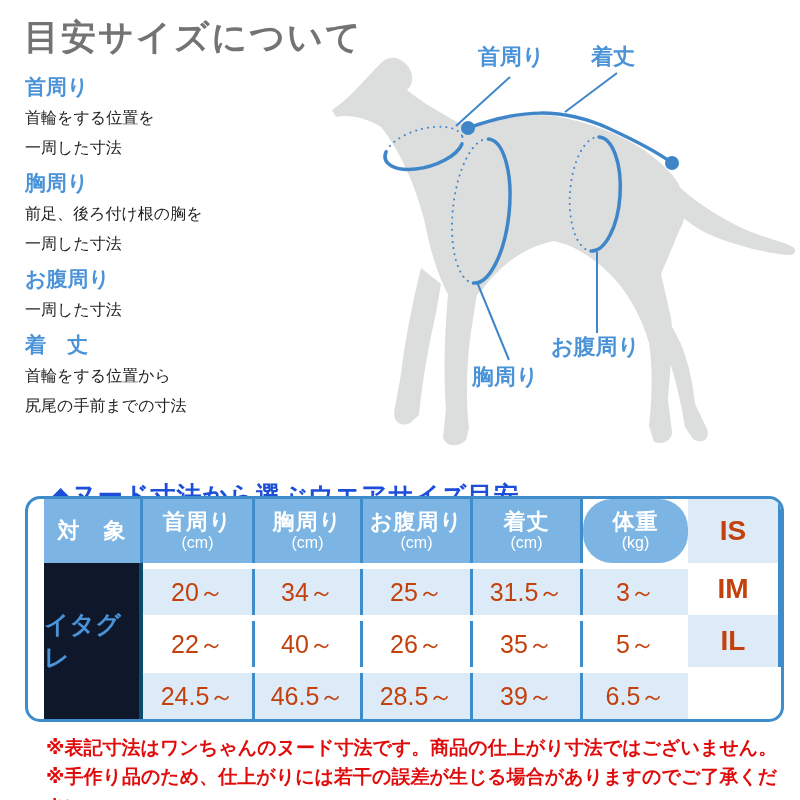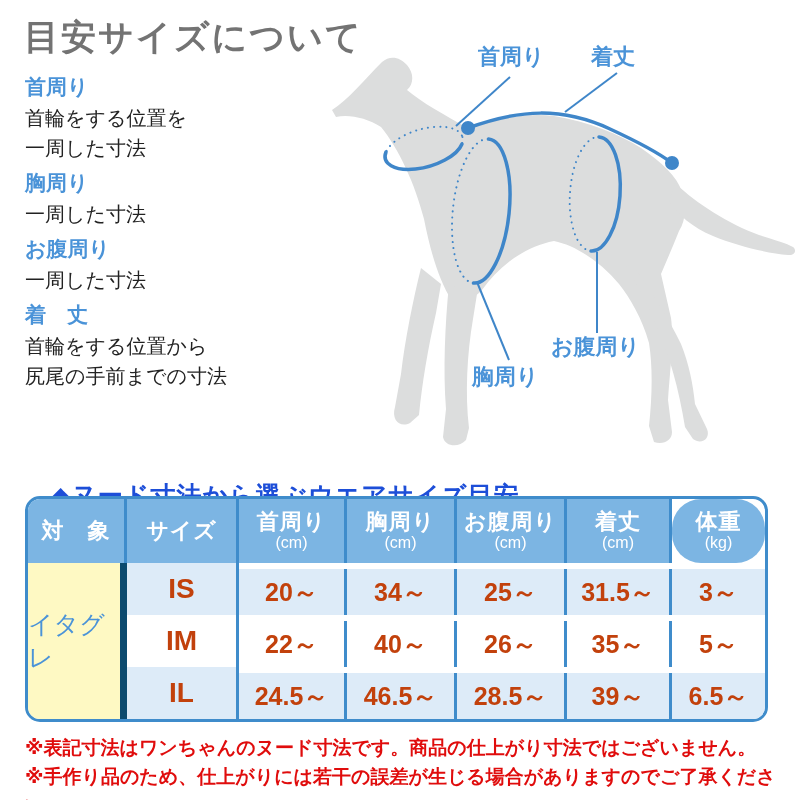--- a/index.html
+++ b/index.html
@@ -8,72 +8,74 @@
     font-family:"Liberation Sans","DejaVu Sans",sans-serif;
   }
   .title{
     position:absolute;left:24px;top:14px;margin:0;
     font-size:35px;font-weight:bold;color:#737373;letter-spacing:2px;
   }
   
   .measure-guide{position:absolute;left:25px;top:74px;width:300px;}
   .mg-section{margin-bottom:7px;}
   .mg-heading{color:#4a93d8;font-size:21px;font-weight:bold;line-height:26px;margin-bottom:3px;}
-  .mg-line{color:#222222;font-size:20px;line-height:30px;}
+  .mg-line{color:#222222;font-size:16px;line-height:30px;}
   
   .diagram{position:absolute;left:320px;top:40px;width:480px;height:435px;}
   .diagram svg{position:absolute;left:0;top:0;}
   .diag-label{position:absolute;color:#4a93d8;font-size:22px;font-weight:bold;white-space:nowrap;}
   
   .section-heading{
     position:absolute;left:24px;top:479px;
     font-size:25px;font-weight:bold;color:#1d4ed8;letter-spacing:1px;margin-left:27px;
   }
   
   .size-table{
     position:absolute;left:25px;top:496px;width:737px;
     border:3px solid #3f8ccb;border-radius:15px;overflow:hidden;background:#ffffff;
     display:grid;
     grid-template-columns:99px 112px 108px 110px 110px 105px 93px;
     grid-template-rows:64px 52px 52px 52px;
+    padding-left:16px;
   }
   .cell{display:flex;align-items:center;justify-content:center;flex-direction:column;}
   .hcell{background:#7cb5e3;color:#ffffff;border-right:3px solid #3f8ccb;}
   .hcell.last{border-right:none;border-radius:29px;}
   .h-label{font-size:22px;font-weight:bold;line-height:24px;letter-spacing:1px;}
   .h-unit{font-size:16px;line-height:18px;}
   .target-cell{
-    grid-row:2/5;grid-column:1;background:#fef9c3;border-right:7px solid #0c4a6e;
-    color:#4a93d8;font-size:25px;font-weight:normal;
+    grid-row:2/5;grid-column:1;background:#0f172a;border-right:4px solid #0c4a6e;
+    color:#4a93d8;font-size:25px;font-weight:bold;
   }
   .bcell{border-right:3px solid #3f8ccb;color:#c2410c;}
   .bcell.last{border-right:none;}
   .bcell.zebra{background:#ddebf8;}
   .bcell.plain{background:#ffffff;}
   .size-val{font-size:28px;font-weight:bold;}
-  .num-val{font-size:25px;font-weight:bold;margin-top:6px;}
+  .num-val{font-size:25px;font-weight:normal;margin-top:6px;}
   
   .notes{position:absolute;left:25px;top:733px;width:760px;}
-  .note{color:#e00c0c;font-size:19px;font-weight:bold;line-height:29px;}
+  .note{color:#e00c0c;font-size:19px;font-weight:bold;line-height:29px;margin-left:21px;}
 </style>
 </head>
 <body>
 
 <div class="page">
 
   <h1 class="title">目安サイズについて</h1>
 
   <div class="measure-guide">
     <div class="mg-section">
       <div class="mg-heading">首周り</div>
       <div class="mg-line">首輪をする位置を</div>
       <div class="mg-line">一周した寸法</div>
     </div>
     <div class="mg-section">
       <div class="mg-heading">胸周り</div>
+      <div class="mg-line">前足、後ろ付け根の胸を</div>
       <div class="mg-line">一周した寸法</div>
     </div>
     <div class="mg-section">
       <div class="mg-heading">お腹周り</div>
       <div class="mg-line">一周した寸法</div>
     </div>
     <div class="mg-section">
       <div class="mg-heading">着　丈</div>
       <div class="mg-line">首輪をする位置から</div>
       <div class="mg-line">尻尾の手前までの寸法</div>
@@ -121,23 +123,20 @@
   </div>
 
   <div class="section-heading">◆ヌード寸法から選ぶウエアサイズ目安</div>
 
   <div class="size-table">
 
     <div class="cell hcell">
       <span class="h-label">対　象</span>
     </div>
     <div class="cell hcell">
-      <span class="h-label">サイズ</span>
-    </div>
-    <div class="cell hcell">
       <span class="h-label">首周り</span>
       <span class="h-unit">(cm)</span>
     </div>
     <div class="cell hcell">
       <span class="h-label">胸周り</span>
       <span class="h-unit">(cm)</span>
     </div>
     <div class="cell hcell">
       <span class="h-label">お腹周り</span>
       <span class="h-unit">(cm)</span>

